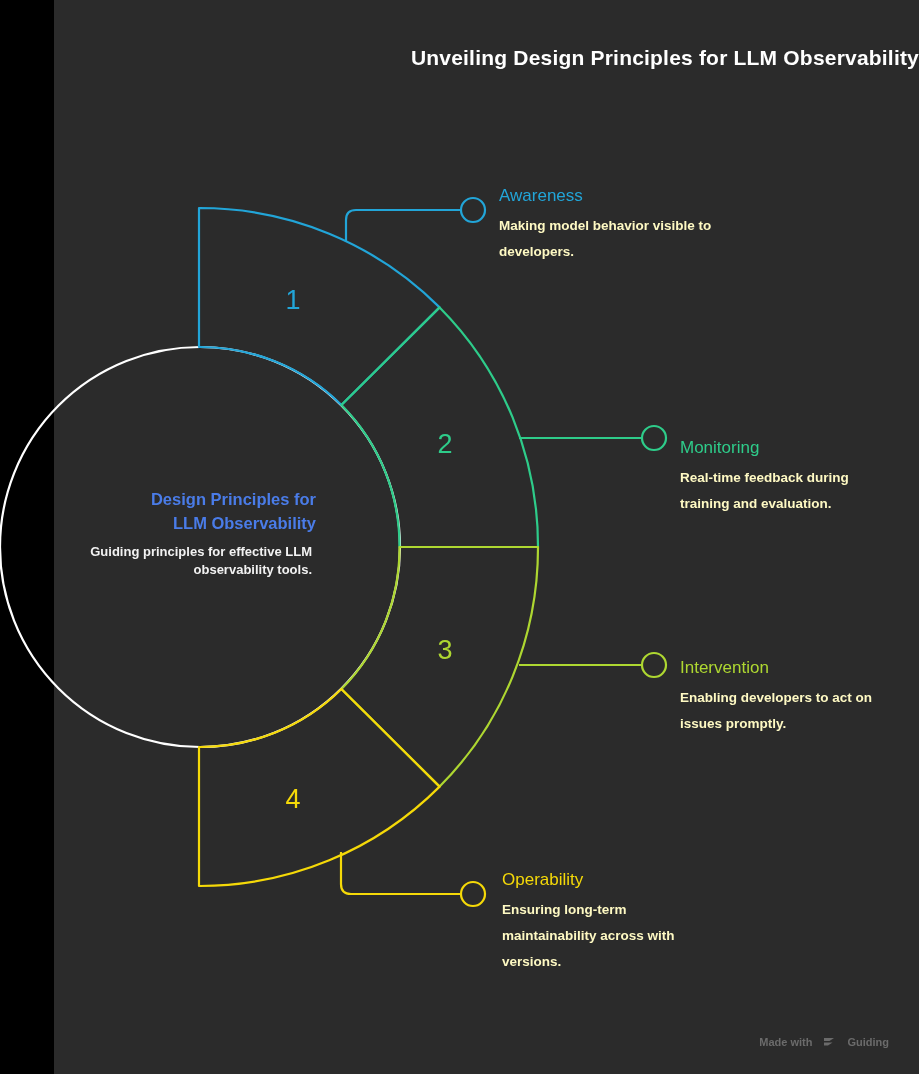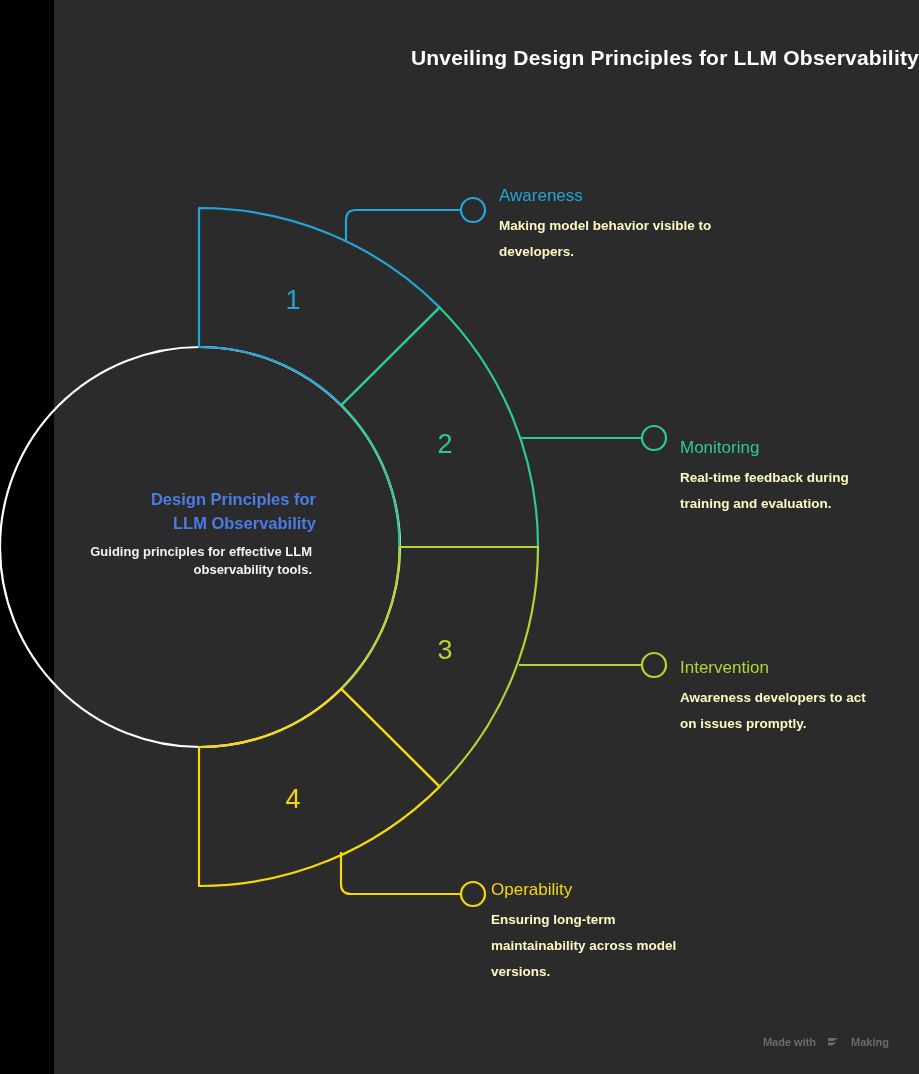--- a/index.html
+++ b/index.html
@@ -153,30 +153,30 @@
     <p class="node-desc">Making model behavior visible to developers.</p>
   </div>
 
   <div class="node" style="left:680px; top:438px; width:200px;">
     <p class="node-title" style="color:#2ecc8a;">Monitoring</p>
     <p class="node-desc">Real-time feedback during training and evaluation.</p>
   </div>
 
   <div class="node" style="left:680px; top:642px; width:205px;margin-top:16px;">
     <p class="node-title" style="color:#aed731;">Intervention</p>
-    <p class="node-desc">Awareness developers to act on issues promptly.</p>
+    <p class="node-desc">Enabling developers to act on issues promptly.</p>
   </div>
 
-  <div class="node" style="left:491px; top:870px; width:200px;margin-top:10px;">
+  <div class="node" style="left:502px; top:870px; width:200px;">
     <p class="node-title" style="color:#f5d908;">Operability</p>
-    <p class="node-desc">Ensuring long-term maintainability across model versions.</p>
+    <p class="node-desc">Ensuring long-term maintainability across with versions.</p>
   </div>
 
   <div id="watermark">
     <span>Made with</span>
     <svg width="13" height="13" viewBox="0 0 13 13">
       <path d="M1 3 L11 3 L6.5 6 L1 6 Z" fill="#6b6b6b"></path>
       <path d="M1 7.5 L9.5 7.5 L5 10.5 L1 10.5 Z" fill="#6b6b6b"></path>
     </svg>
-    <span>Making</span>
+    <span>Guiding</span>
   </div>
 
 </div>
 
 </body></html>

